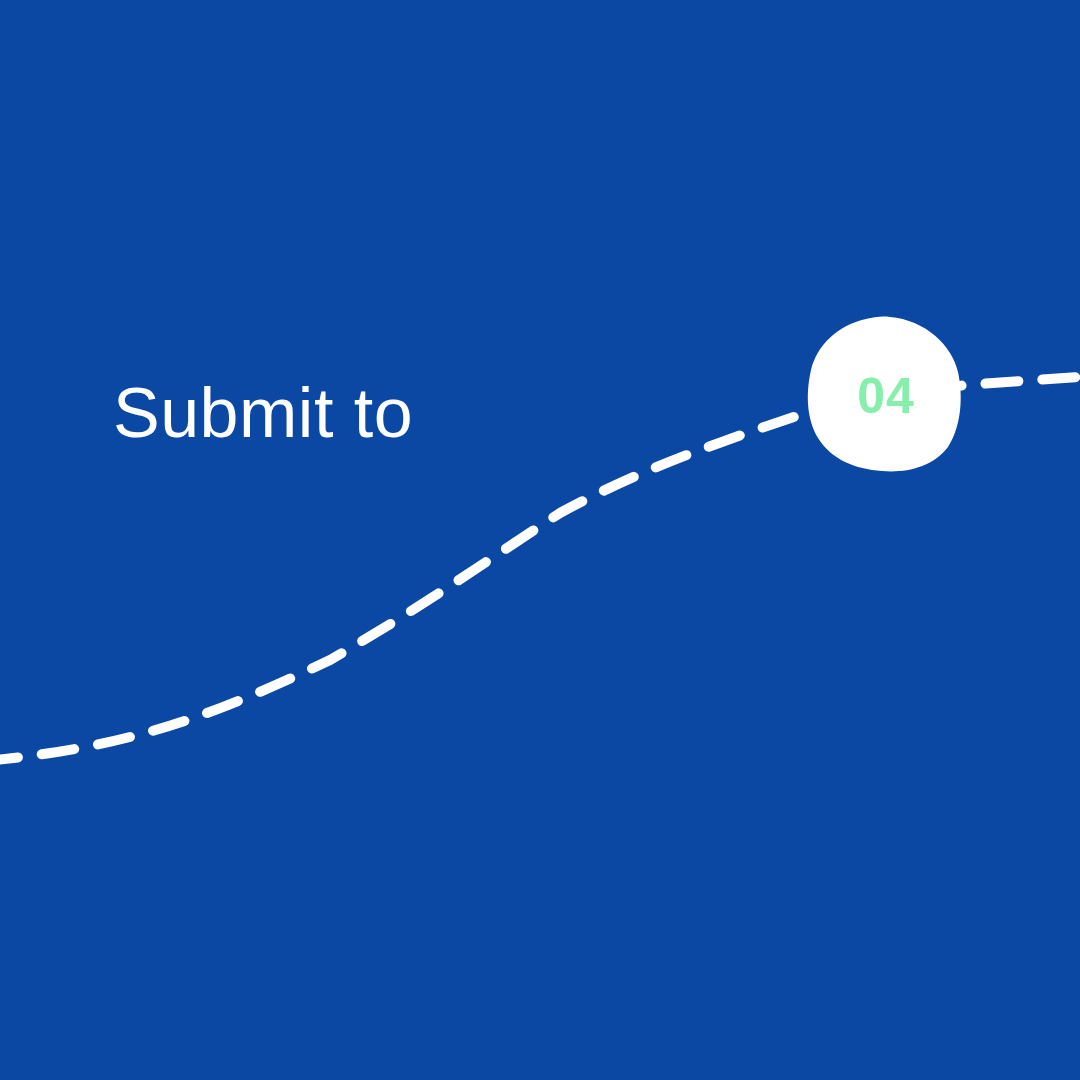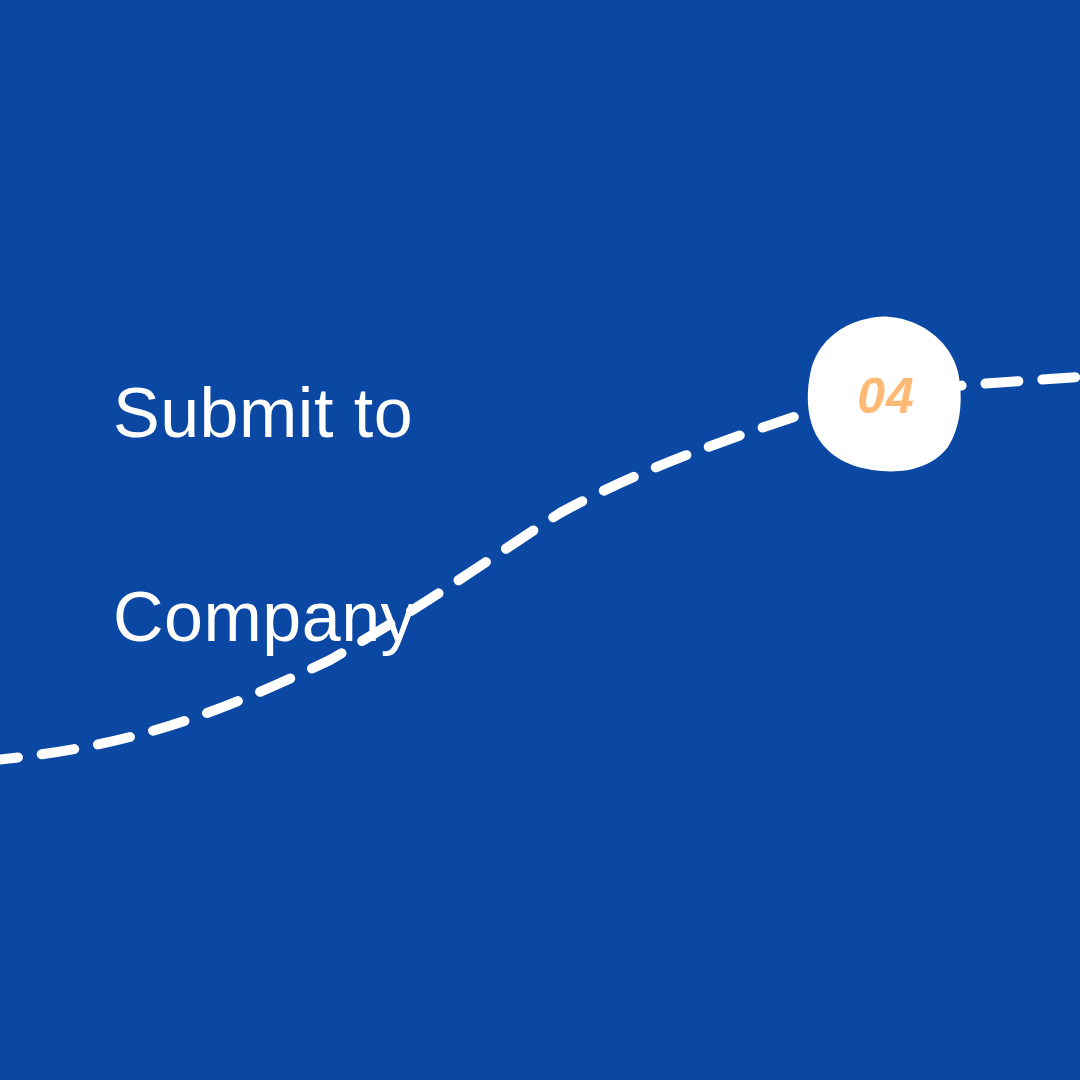--- a/index.html
+++ b/index.html
@@ -27,20 +27,21 @@
     left: 113px;
     top: 243px;
     font-size: 70px;
     line-height: 68px;
     font-weight: 400;
     letter-spacing: 0.5px;
     white-space: pre;
   }
   .title .title-line {
     display: block;
+    text-align: right;
   }
   .step-number {
     position: absolute;
     left: 886px;
     top: 396px;
     transform: translate(-50%, -50%);
     font-size: 50px;
     font-weight: 700;
     letter-spacing: 1px;
   }
@@ -64,18 +65,17 @@
              C 932 468, 905 473, 882 471
              C 855 469, 832 460, 818 438
              C 806 418, 806 392, 811 370
              C 817 345, 838 325, 866 319
              C 874 317, 882 316, 890 317
              Z" fill="#FFFFFF"></path>
   </svg>
 
   <div class="title" style="color: rgb(255, 255, 255);">
     <span class="title-line">Submit to</span>
-    <span class="title-line">Company</span>
   </div>
 
-  <div class="step-number" style="color: #fdba74; font-style: italic;">04</div>
+  <div class="step-number" style="color: #86efac;">04</div>
 
 </div>
 
 </body></html>

